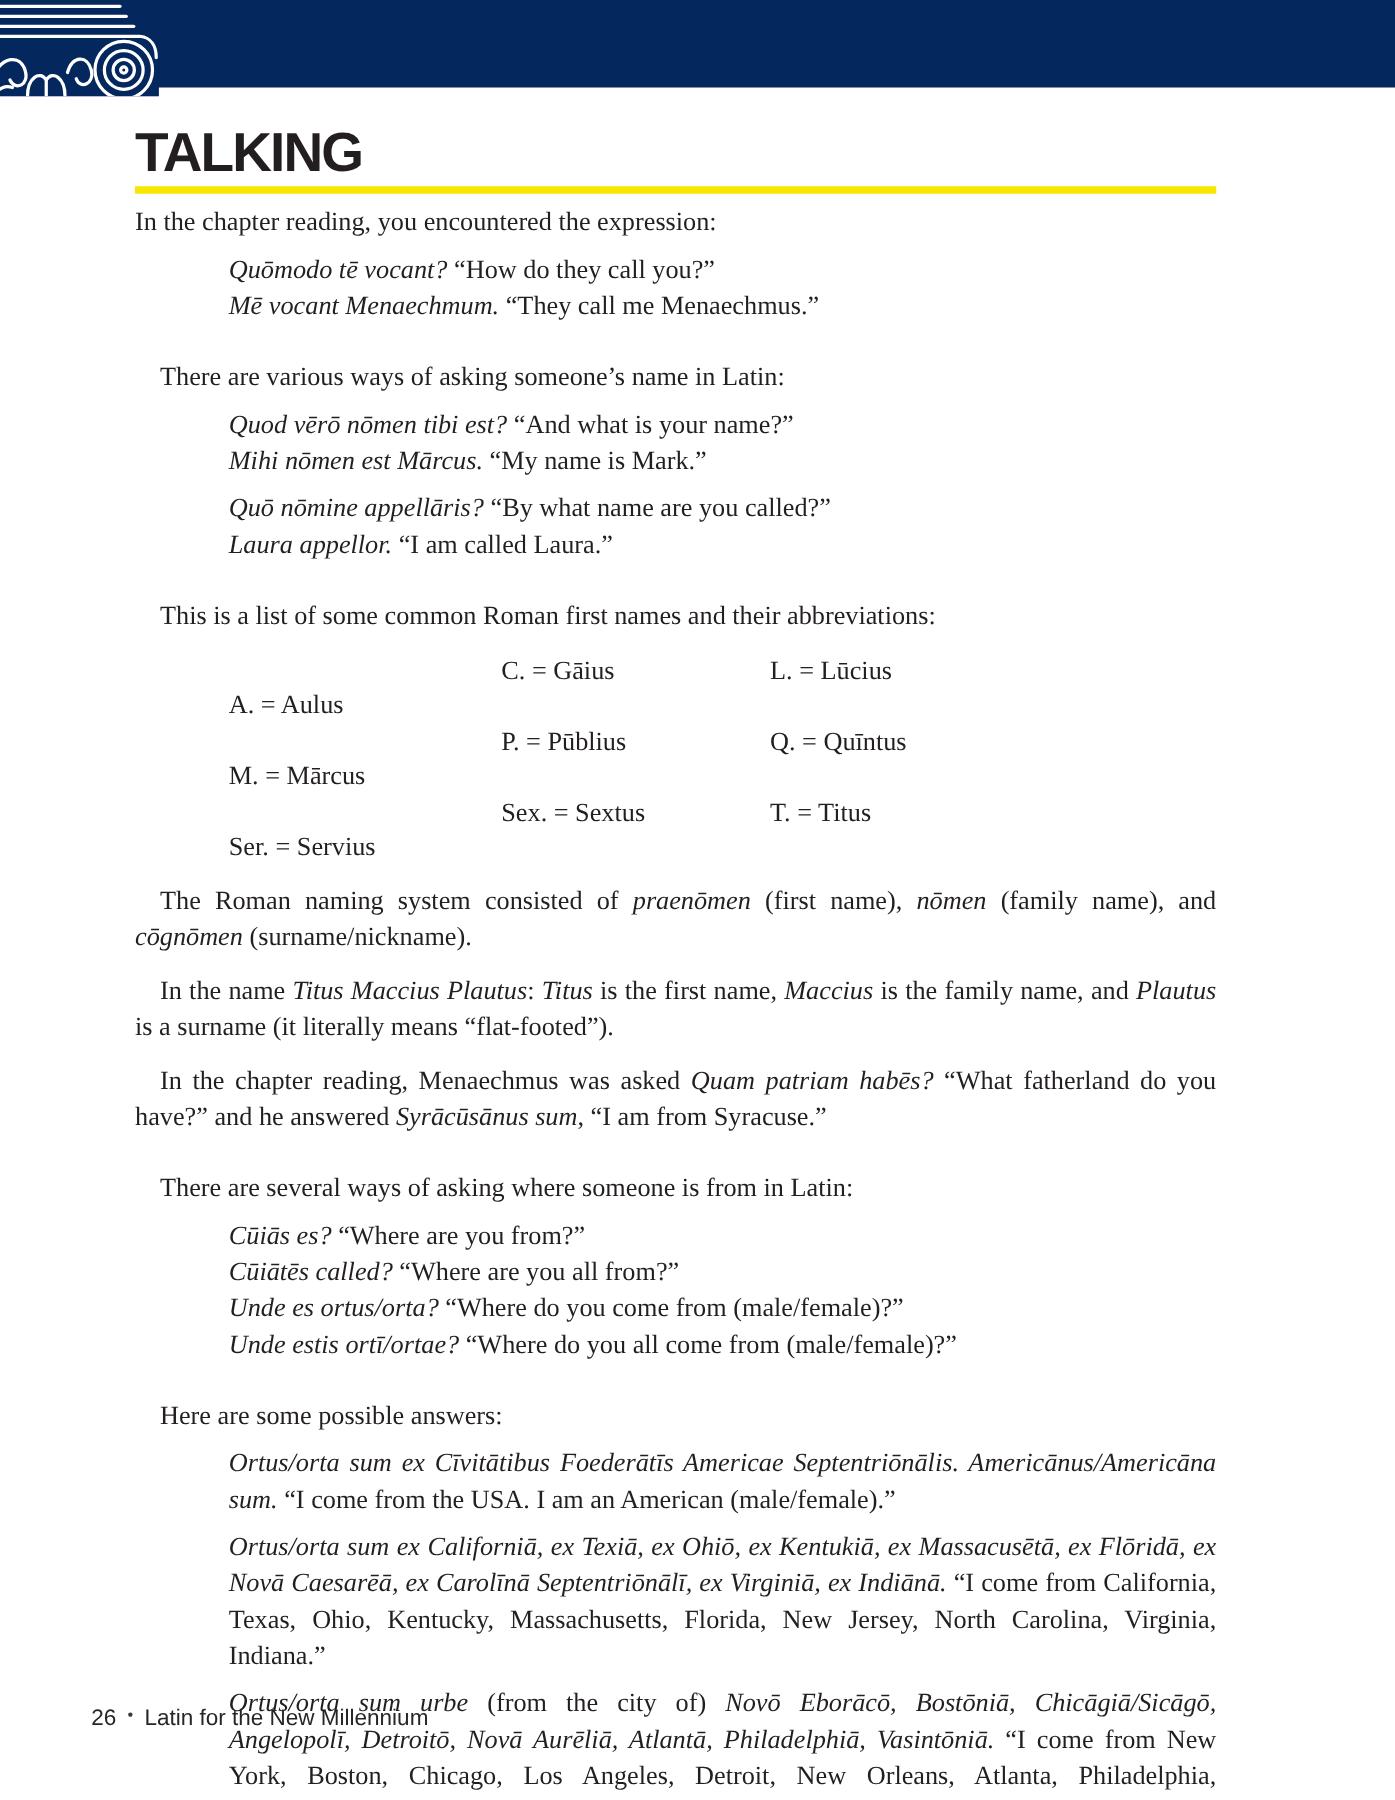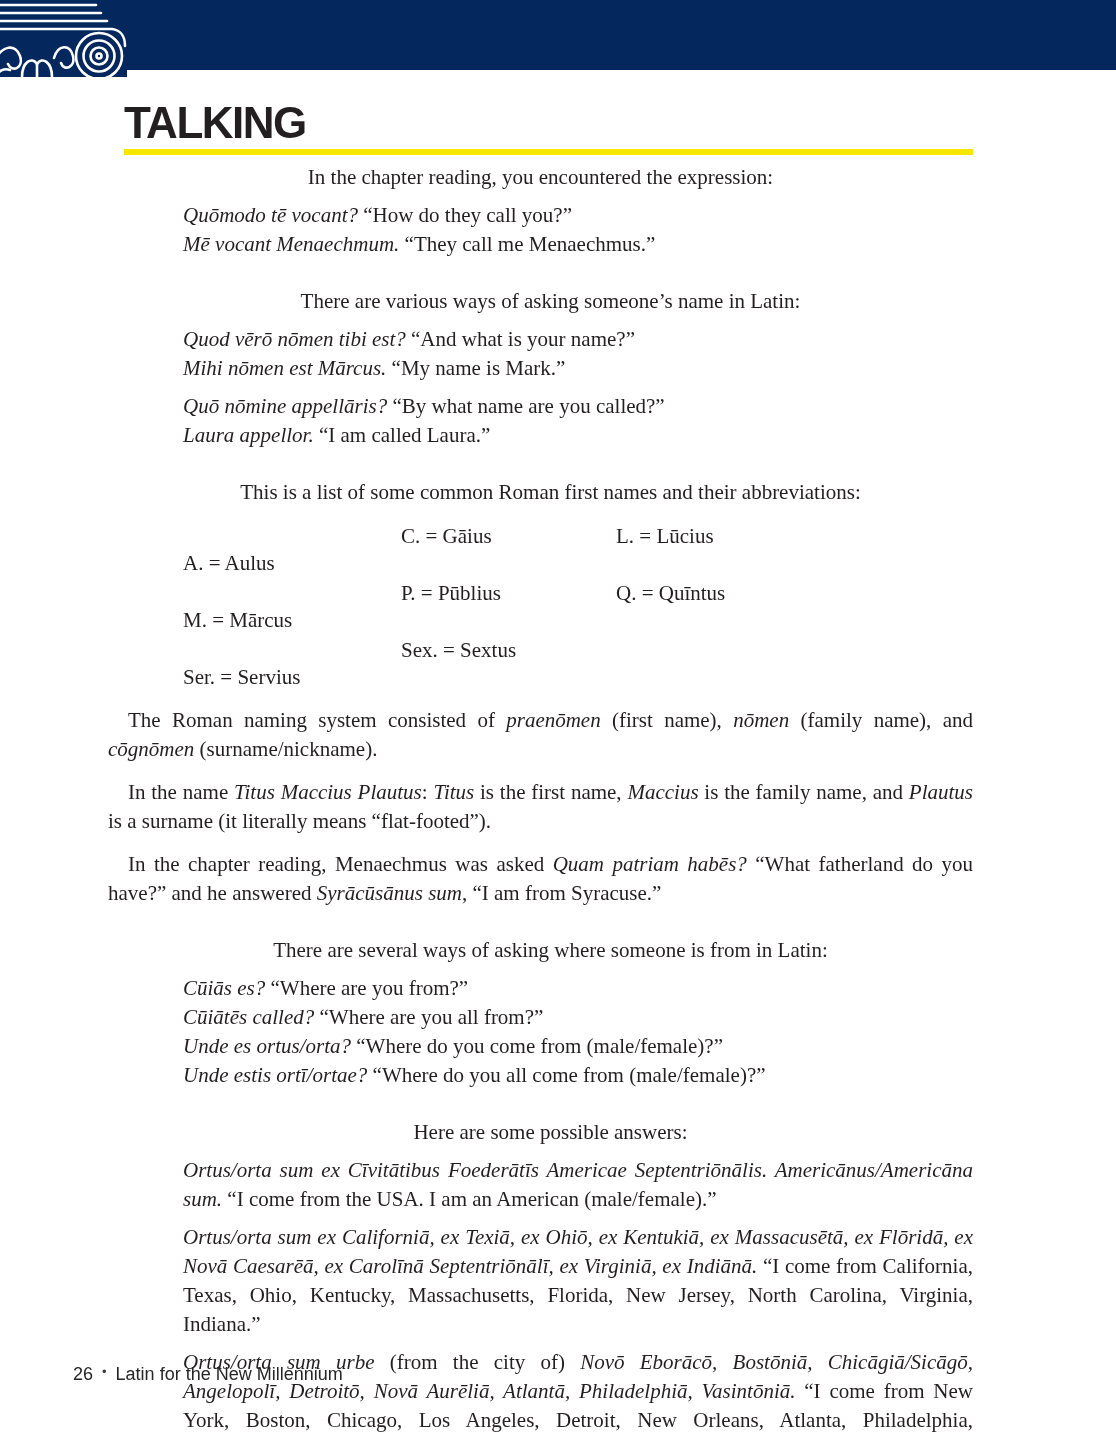--- a/index.html
+++ b/index.html
@@ -6,24 +6,24 @@
   body{
     width:1116px;height:1440px;background:#ffffff;overflow:hidden;position:relative;
     font-family:"Liberation Serif", serif;color:#231f20;
   }
   .topbar{height:70px;background:#04275e;position:relative;}
   .logo{position:absolute;left:0;top:0;width:127px;height:77px;background:#04275e;}
   .logo svg{display:block;}
   .content{margin:0 143px 0 108px;}
   h1{
     font-family:"Liberation Sans", sans-serif;font-weight:bold;font-size:44px;
-    letter-spacing:-1.5px;line-height:1;margin:31px 0 0 16px;color:#231f20;
+    letter-spacing:-1.5px;line-height:1;margin:31px 0 0 0;color:#231f20;
     border-bottom:6px solid #f7e700;padding-bottom:4px;
   }
-  .p{font-size:21px;line-height:29px;margin:8px 0 0 0;text-align:center;}
+  .p{font-size:21px;line-height:29px;margin:8px 0 0 0;}
   .indent{text-indent:20px;}
   .just{text-align:justify;}
   .mt12{margin-top:28px;}
   .mt14{margin-top:14px;}
   .ex{padding-left:75px;margin-top:9px;font-size:21px;line-height:29px;}
   .ex .line{min-height:29px;}
   .names{padding-left:75px;margin-top:14px;font-size:21px;line-height:30px;}
   .names .row{display:flex;}
   .names .c1{width:218px;margin-top:27px;}
   .names .c2{width:215px;}
@@ -91,20 +91,21 @@
       <span class="c3">L. = Lūcius</span>
     </div>
     <div class="row">
       <span class="c1">M. = Mārcus</span>
       <span class="c2">P. = Pūblius</span>
       <span class="c3">Q. = Quīntus</span>
     </div>
     <div class="row">
       <span class="c1">Ser. = Servius</span>
       <span class="c2">Sex. = Sextus</span>
+      <span class="c3">T. = Titus</span>
     </div>
   </div>
 
   <p class="p indent just mt14"><span>The Roman naming system consisted of </span><i>praenōmen</i><span> (first name), </span><i>nōmen</i><span> (family name), and </span><i>cōgnōmen</i><span> (surname/nickname).</span></p>
   <p class="p indent just mt14"><span>In the name </span><i>Titus Maccius Plautus</i><span>: </span><i>Titus</i><span> is the first name, </span><i>Maccius</i><span> is the family name, and </span><i>Plautus</i><span> is a surname (it literally means “flat-footed”).</span></p>
   <p class="p indent just mt14"><span>In the chapter reading, Menaechmus was asked </span><i>Quam patriam habēs?</i><span> “What fatherland do you have?” and he answered </span><i>Syrācūsānus sum</i><span>, “I am from Syracuse.”</span></p>
 
   <p class="p indent mt12"><span>There are several ways of asking where someone is from in Latin:</span></p>
 
   <div class="ex">

